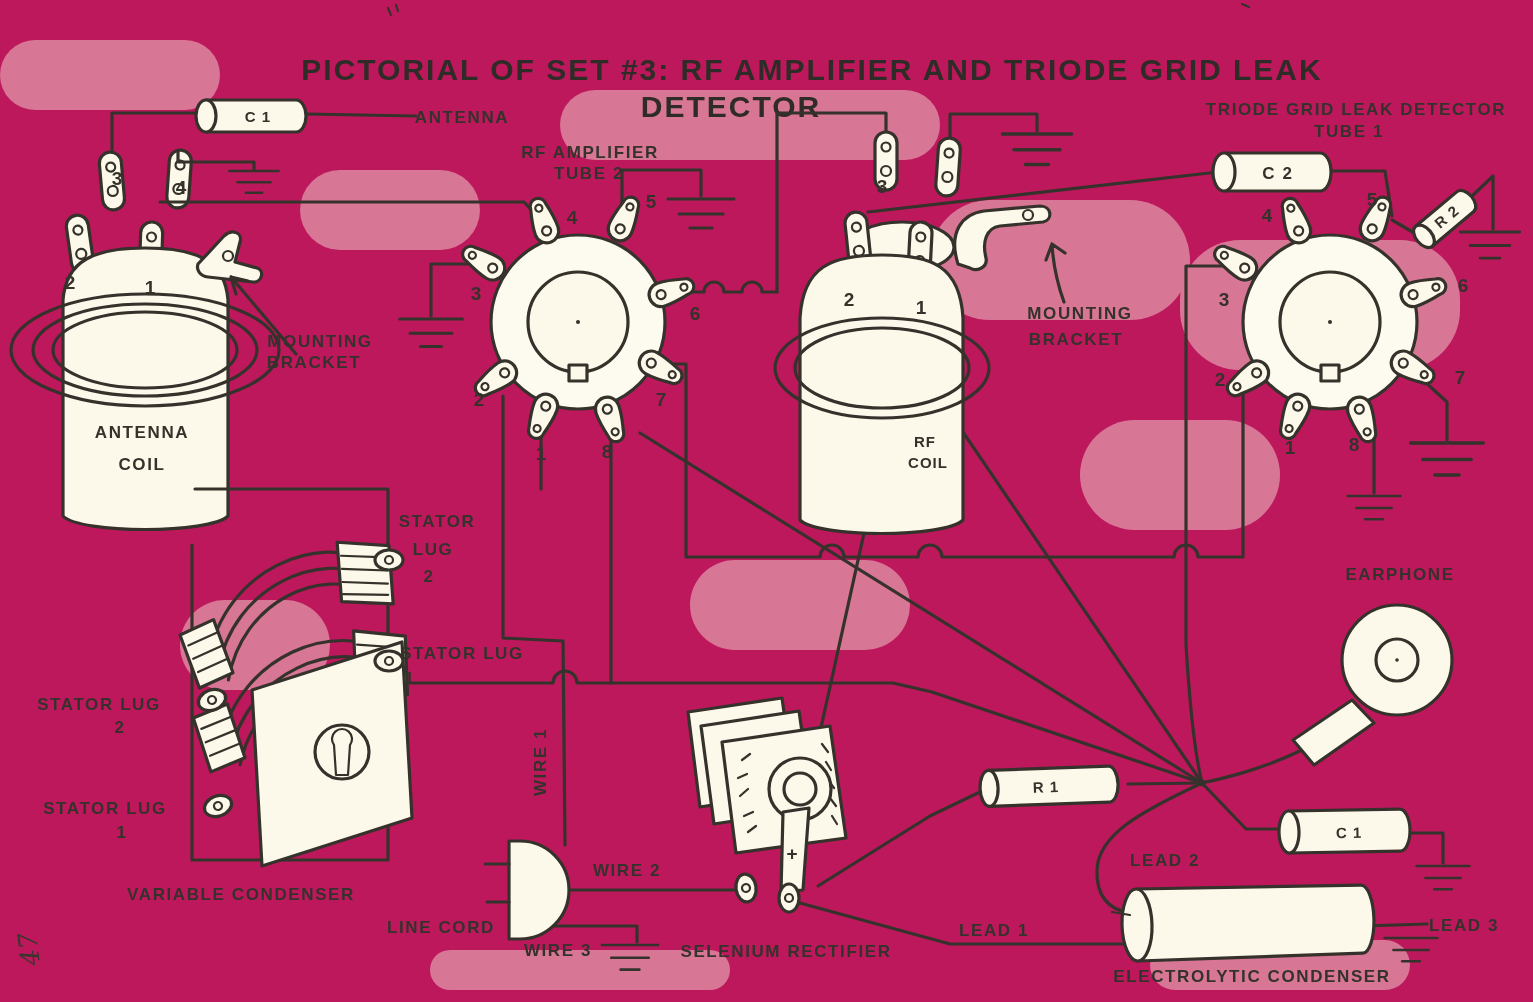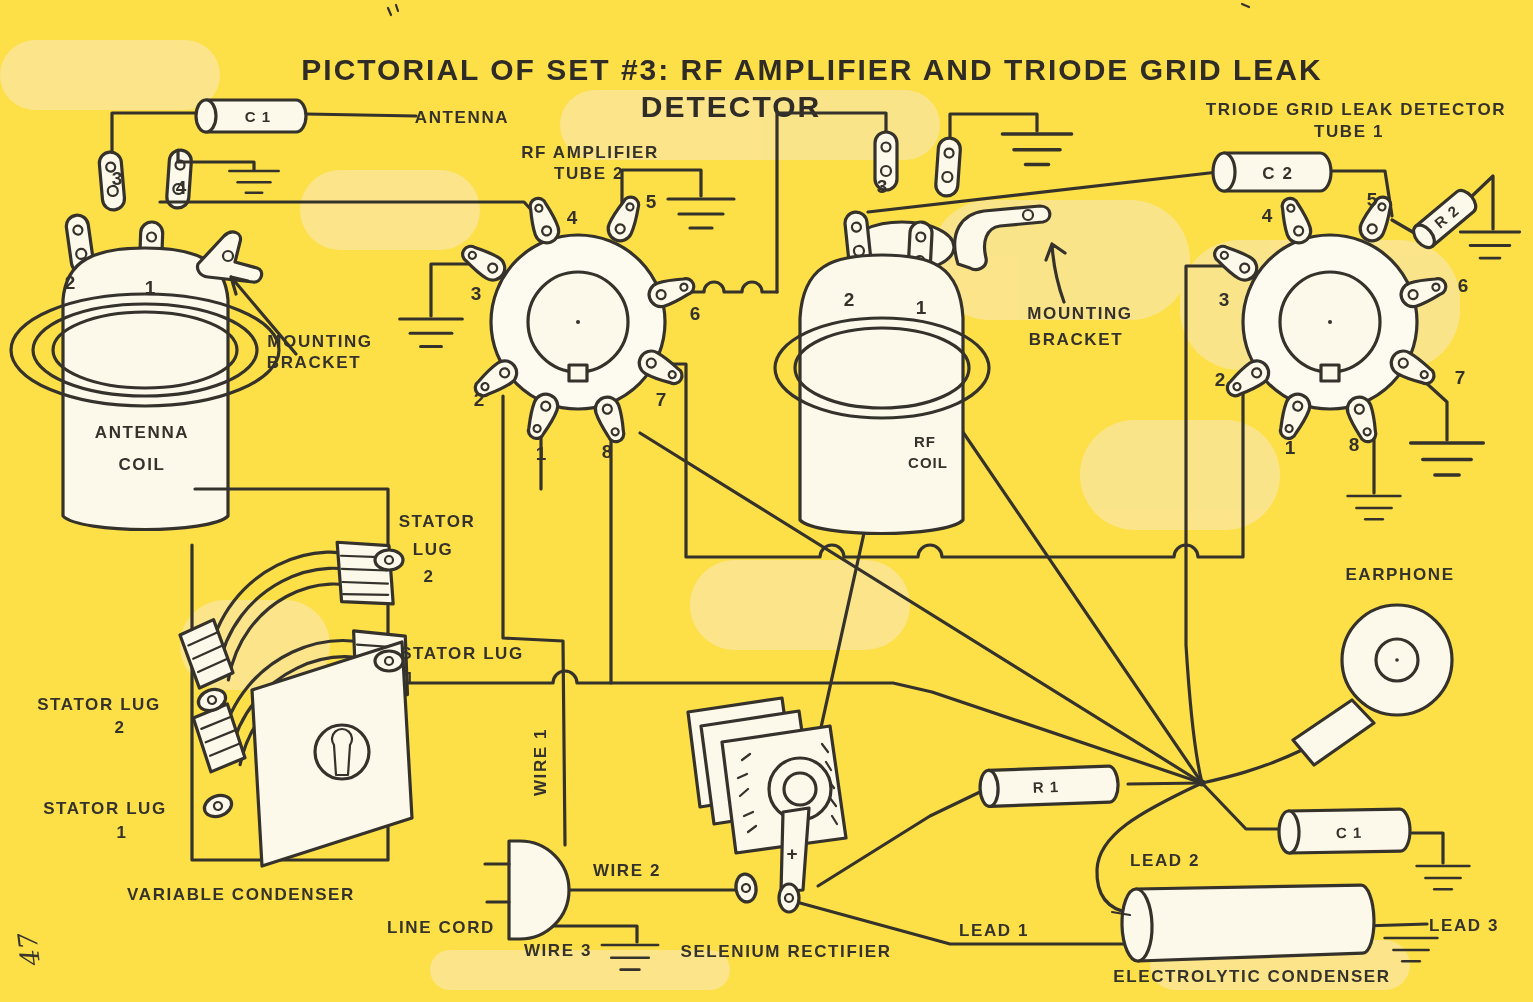--- a/index.html
+++ b/index.html
@@ -1,16 +1,16 @@
 <!DOCTYPE html>
 <html><head>
 <meta charset="utf-8">
 <style>
   html,body{margin:0;padding:0;background:#e8e4d8;}
-  #page{position:relative;width:1533px;height:1002px;background:#fde047;overflow:hidden;}
+  #page{position:relative;width:1533px;height:1002px;background:#be185d;overflow:hidden;}
   svg{position:absolute;left:0;top:0;}
   .ink{stroke:#35322c;stroke-width:3.2;fill:none;stroke-linecap:round;stroke-linejoin:round;}
   .thin{stroke-width:2.2;}
   .fp{fill:#fcf8ea;}
   .fpo{fill:#fdfaf0;}
   .lbl{font:bold 17px "Liberation Sans",sans-serif;fill:#35322c;letter-spacing:1.6px;}
   .lblsm{font:bold 15px "Liberation Sans",sans-serif;fill:#35322c;letter-spacing:1px;}
   .pin{font:bold 19px "Liberation Sans",sans-serif;fill:#35322c;}
   .title{font:bold 30px "Liberation Sans",sans-serif;fill:#2f2c27;letter-spacing:2px;}
   .pg{font:italic 26px "DejaVu Serif",serif;fill:#3a362f;}

